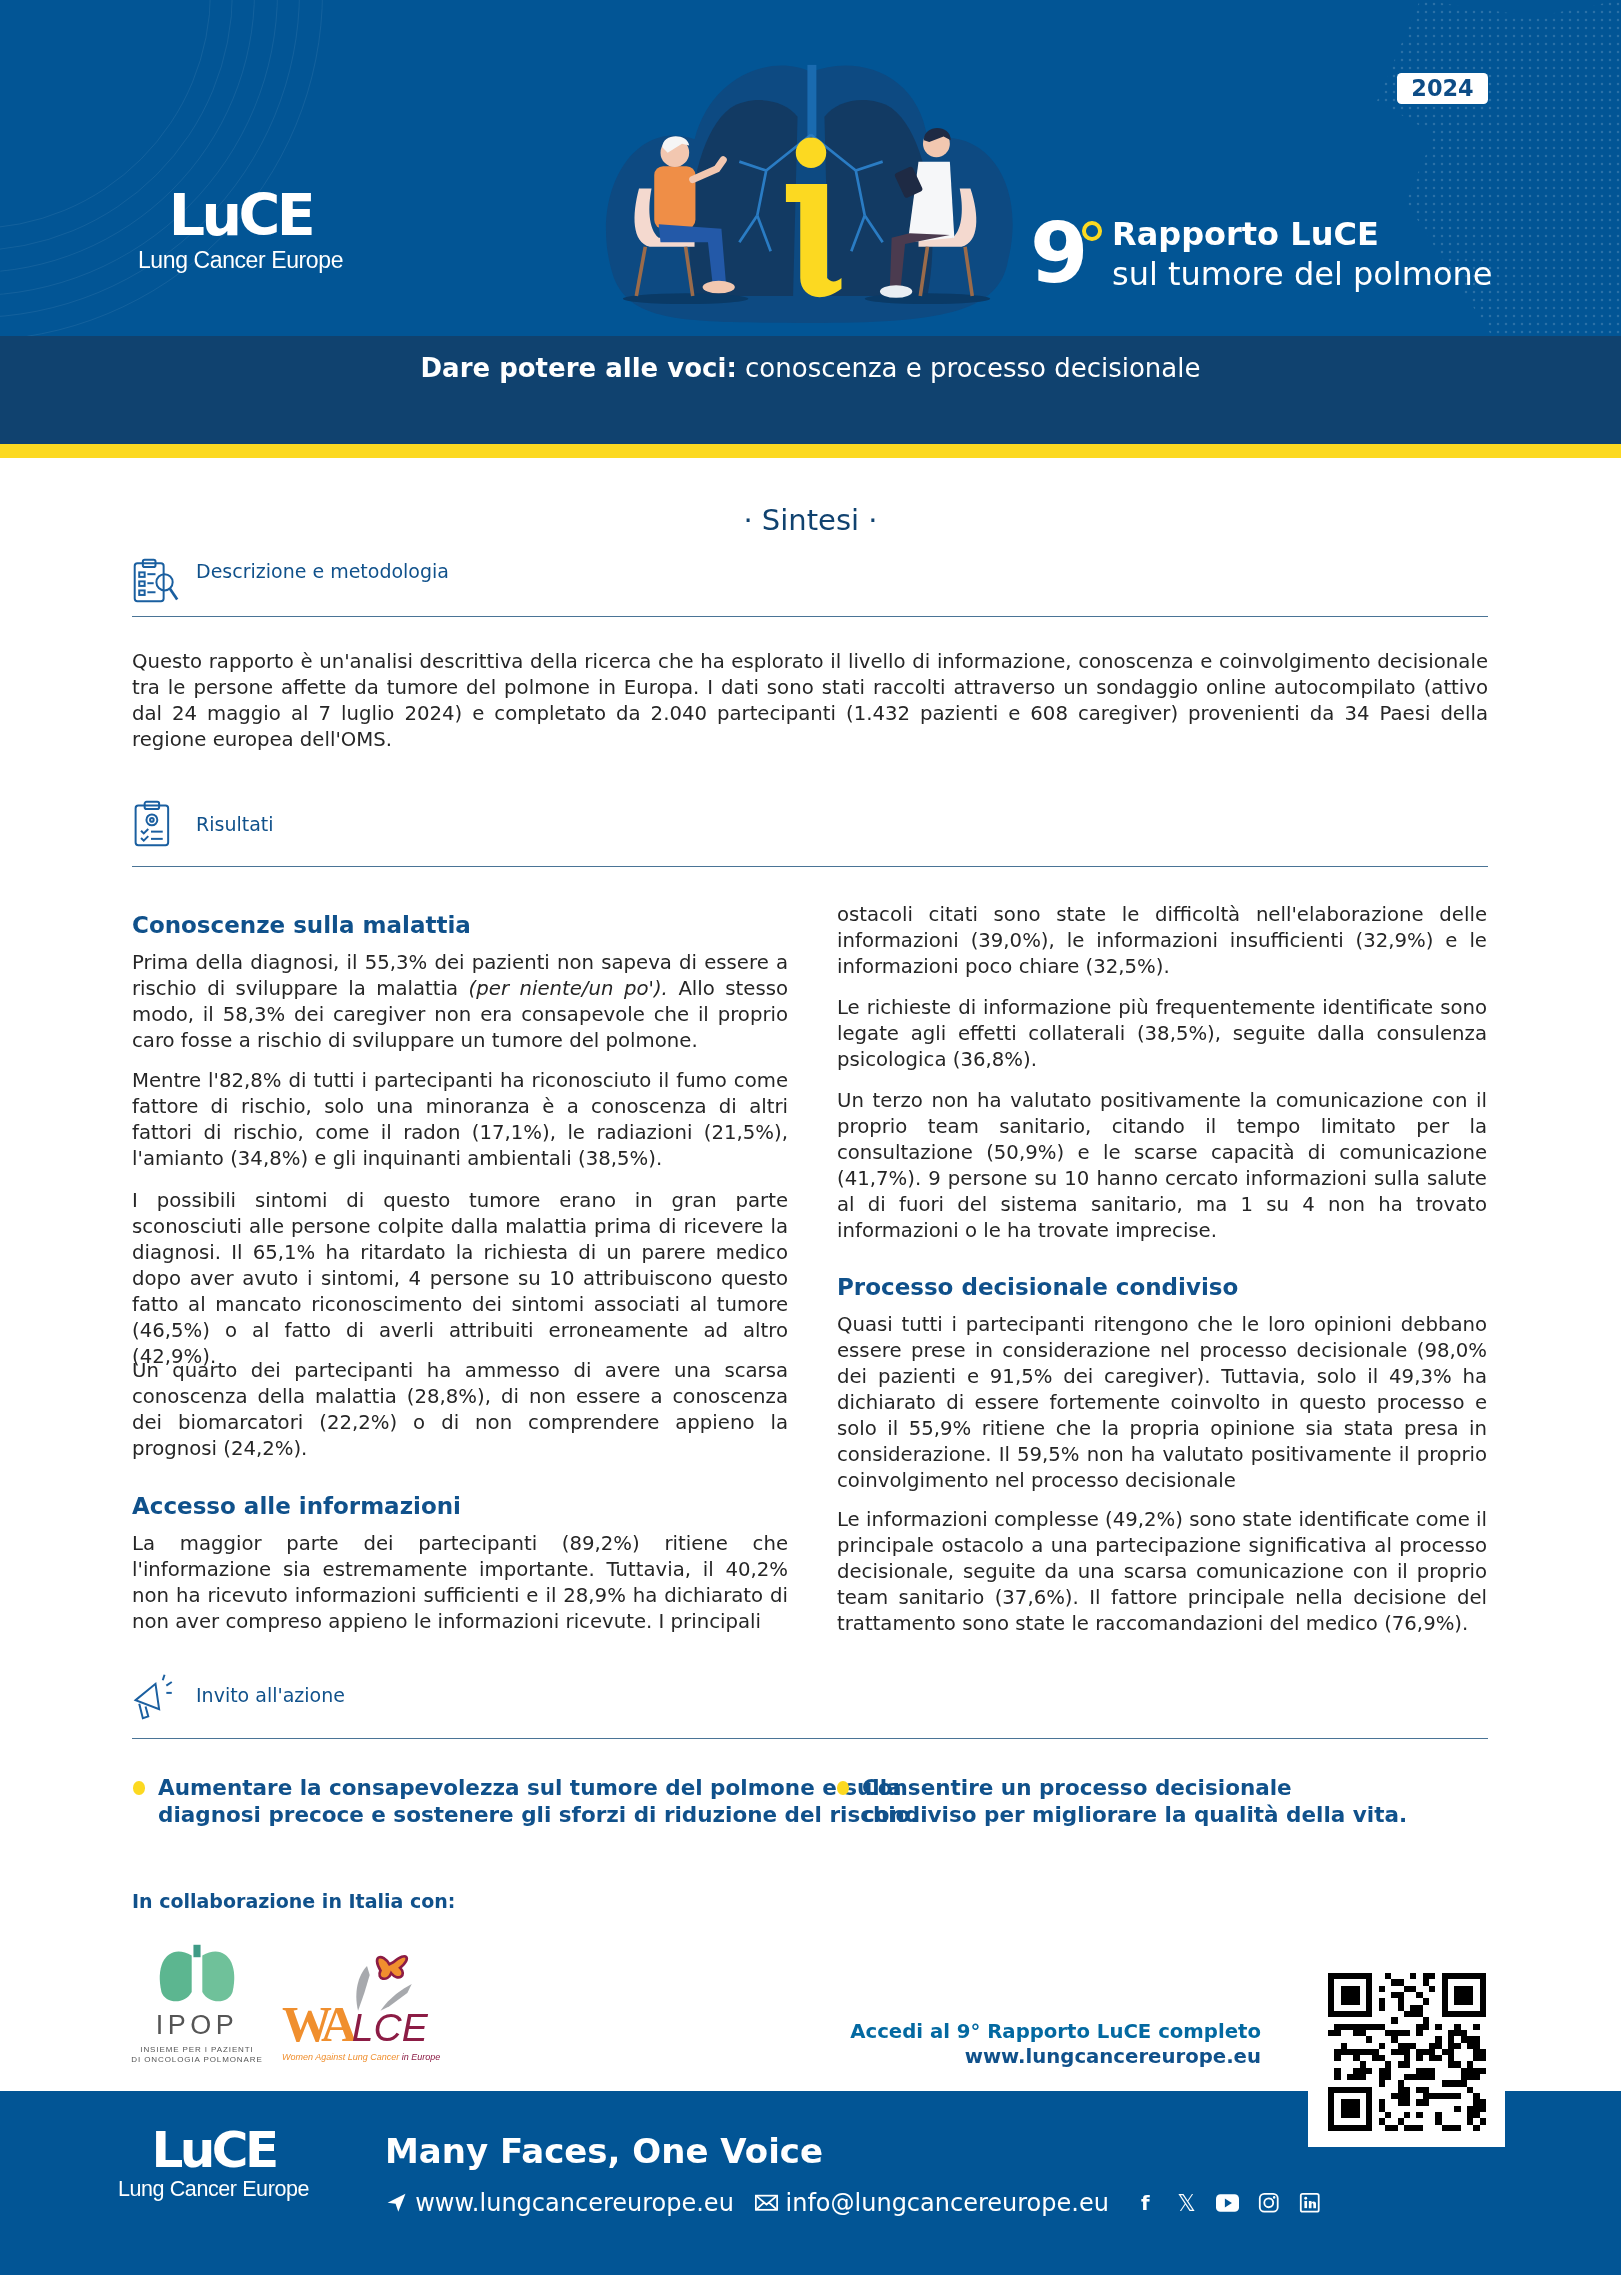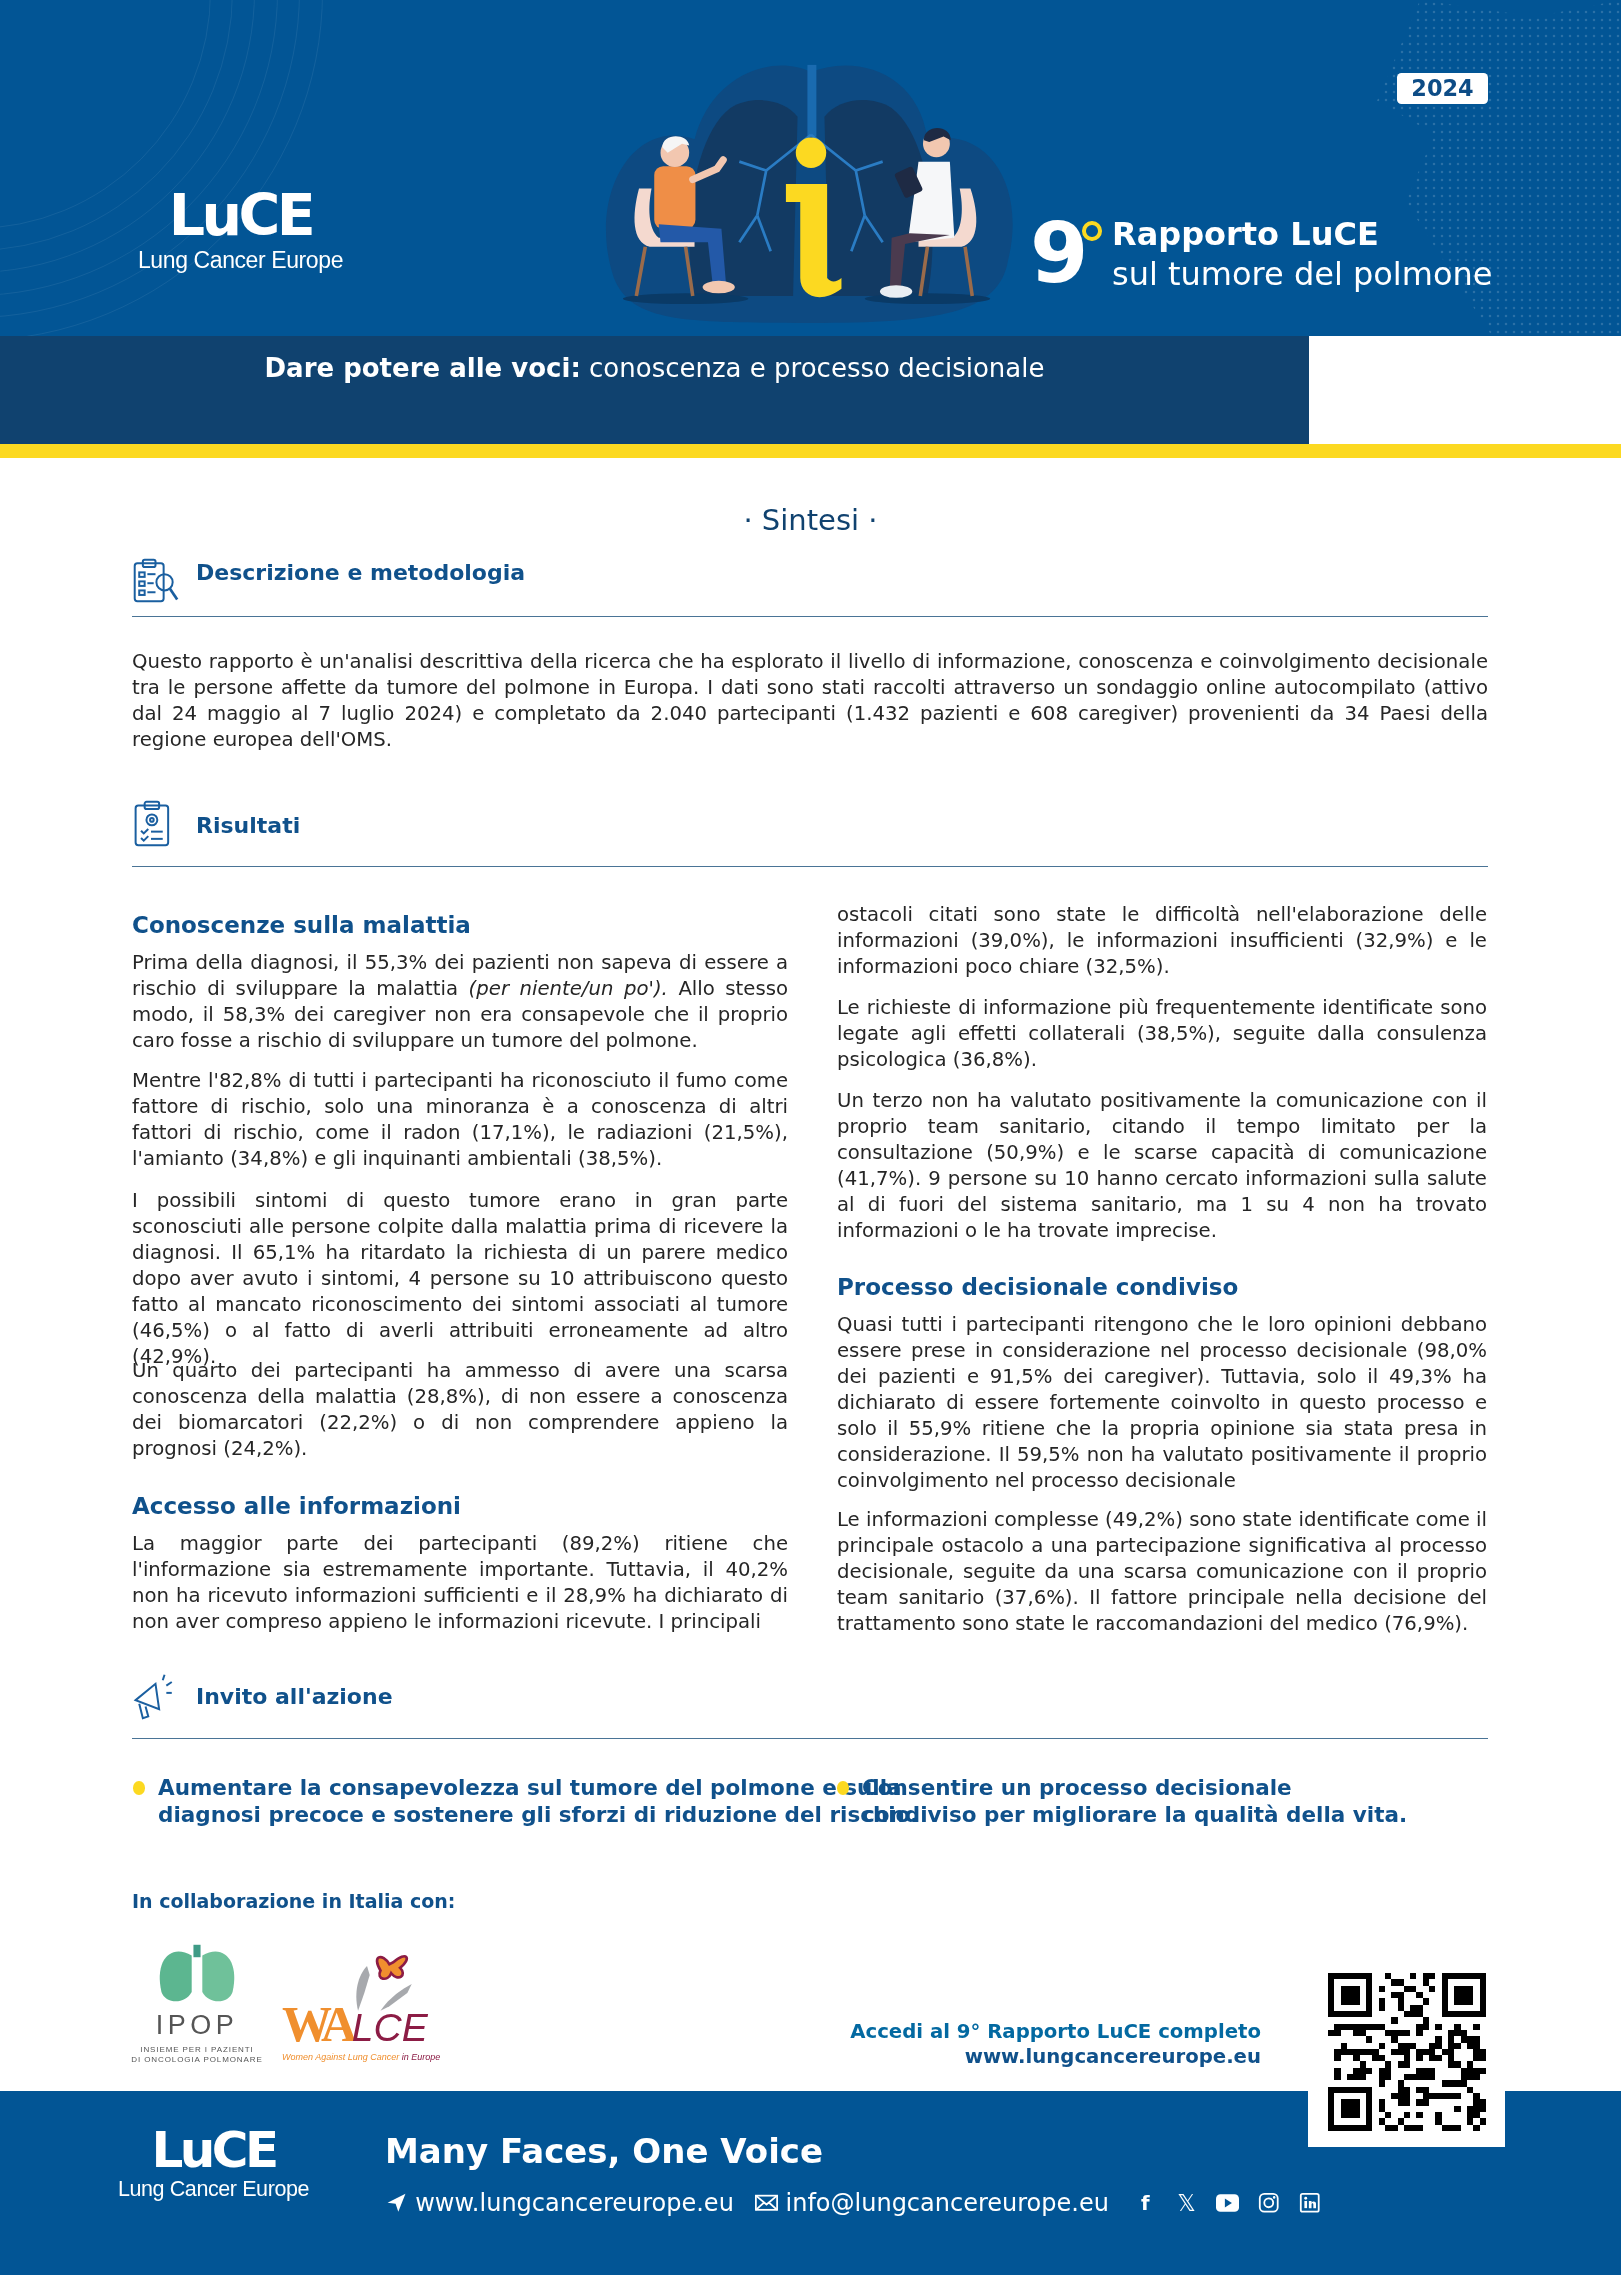--- a/index.html
+++ b/index.html
@@ -21,29 +21,29 @@
   .illus { position: absolute; left: 596px; top: 54px; width: 430px; height: 278px; }
 
   .year-badge { position: absolute; left: 1397px; top: 73px; width: 91px; height: 31px; background: #fff; border-radius: 4.5px;
      color: #0d4c86; font-weight: 700; font-size: 22.4px; text-align: center; line-height: 31px; }
   .report-title { position: absolute; left: 1030px; top: 208px; color: #fff; }
   .report-title .num { position: absolute; left: 0; top: 0; font-size: 84px; font-weight: 700; line-height: 90px; letter-spacing: -2.7px; }
   .report-title .deg { position: absolute; left: 52px; top: 13.4px; width: 19.7px; height: 19.7px; border: 4.5px solid #fcd921; border-radius: 50%; }
   .report-title .l1 { position: absolute; left: 82px; top: 7.2px; white-space: nowrap; font-size: 32px; font-weight: 700; }
   .report-title .l2 { position: absolute; left: 82px; top: 47px; white-space: nowrap; font-size: 32px; font-weight: 400; }
 
-  .subtitle-band { position: absolute; left: 0; top: 336px; width: 1309px; height: 108px; background: #10426f; color: #fff; text-align: center; font-size: 26px; line-height: 35px; padding-top: 15px; }
+  .subtitle-band { position: absolute; left: 0; top: 336px; width: 1621px; height: 108px; background: #10426f; color: #fff; text-align: center; font-size: 26px; line-height: 35px; padding-top: 15px; }
   .subtitle-band b { font-weight: 700; }
   .yellow-band { position: absolute; left: 0; top: 444px; width: 1621px; height: 14.3px; background: #fcd921; }
 
   
   .sintesi { position: absolute; left: 0; top: 503px; width: 1621px; text-align: center; color: #10426f; font-size: 29px; }
   .sec-head { position: absolute; left: 132px; width: 1356px; border-bottom: 1.8px solid #4a7496; }
   .sec-head .icon { position: absolute; left: 0; width: 47px; height: 47px; }
-  .sec-head .title { position: absolute; left: 64px; color: #10518b; font-size: 22px; font-weight: 700; white-space: nowrap; }
+  .sec-head .title { position: absolute; left: 64px; color: #10518b; font-size: 19px; font-weight: 400; white-space: nowrap; }
   .p { position: absolute; font-size: 19.7px; line-height: 26px; color: #262626; text-align: justify; }
   .p i { font-style: italic; }
   .sub-h { position: absolute; color: #10518b; font-size: 23px; font-weight: 700; white-space: nowrap; margin-top: 13px; }
 
   .bullet { position: absolute; color: #10518b; font-size: 21.5px; font-weight: 700; line-height: 27px; }
   .bullet .dot { position: absolute; left: -25px; top: 7.2px; width: 11.6px; height: 13.4px; background: #fcd921; border-radius: 50%; }
 
   .collab { position: absolute; left: 132px; top: 1890px; color: #10518b; font-size: 19px; font-weight: 700; }
   .partner { position: absolute; }
 

